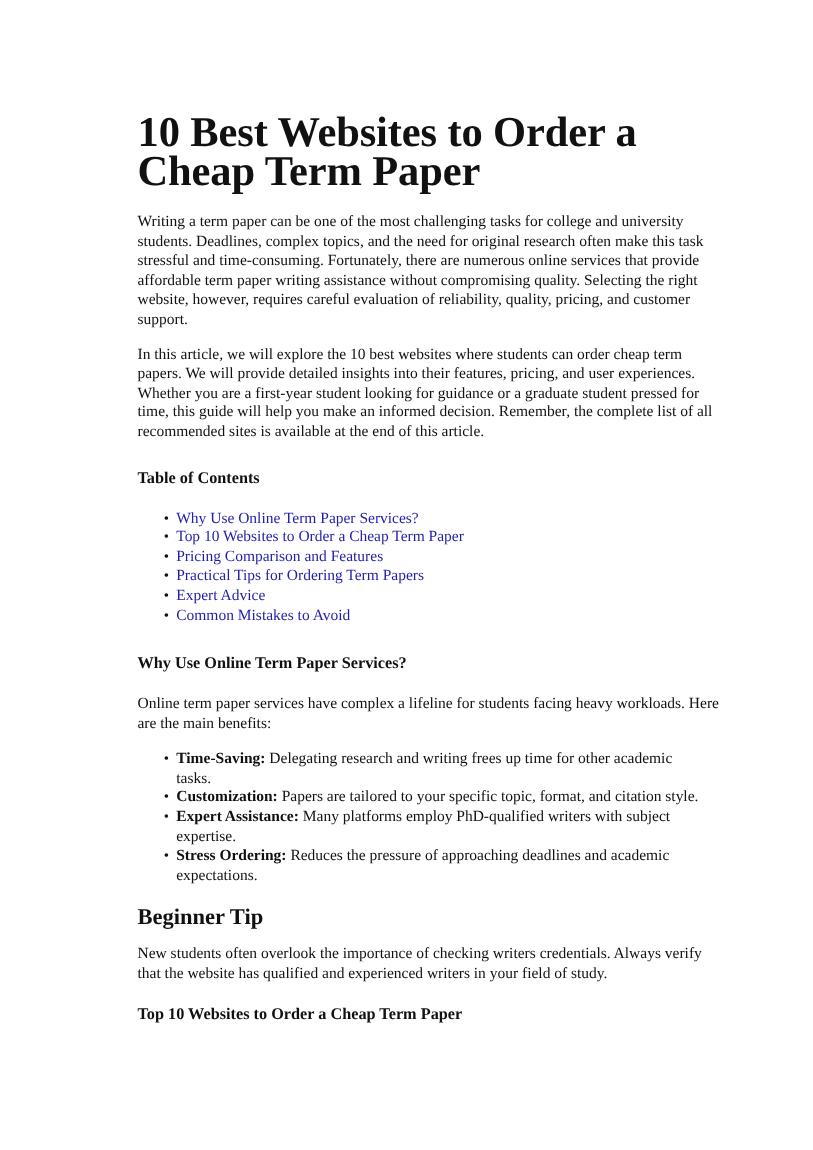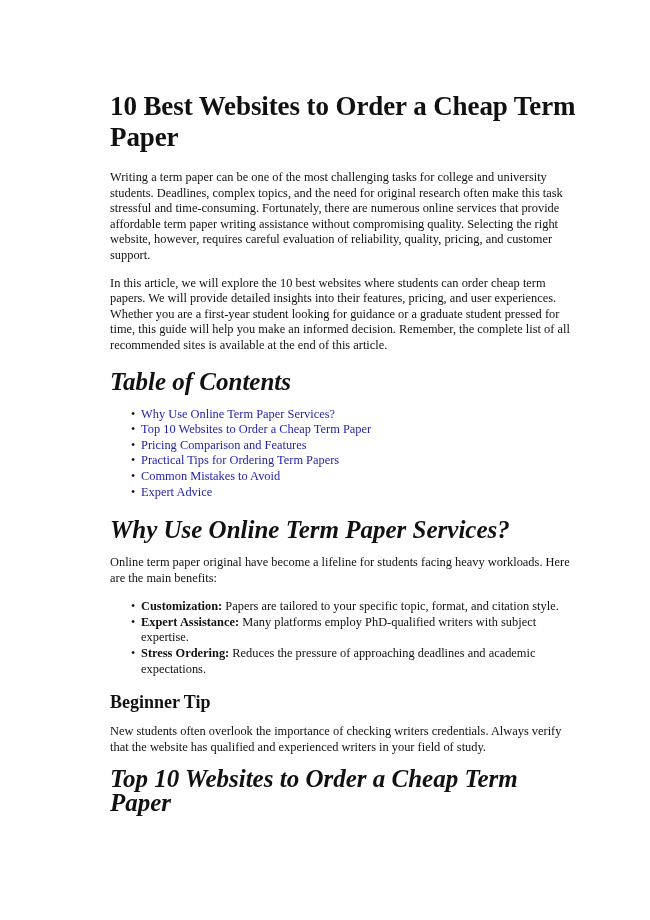--- a/index.html
+++ b/index.html
@@ -3,27 +3,26 @@
 <meta charset="utf-8">
 <style>
   html, body { margin: 0; padding: 0; background: #ffffff; }
   body {
     width: 650px; height: 920px; overflow: hidden;
     font-family: "Liberation Serif", "DejaVu Serif", serif;
     color: #111111;
   }
   .page { position: relative; padding: 91px 0 0 110px; width: 468px; }
   h1 {
-    font-size: 27px; line-height: 31px; font-weight: bold;
+    font-size: 34px; line-height: 31px; font-weight: bold;
     margin: 0 0 17px 0; letter-spacing: -0.1px;
   }
   h2 {
-    font-size: 25px; line-height: 24px; font-weight: bold;
+    font-size: 13px; line-height: 24px; font-weight: bold;
     margin: 0 0 13px 0;
-    font-style: italic;
   }
   h3 {
     font-size: 18px; line-height: 18px; font-weight: bold;
     margin: 0 0 13px 0;
   }
   p {
     font-size: 12.4px; line-height: 15.6px; margin: 0 0 12px 0; font-family: Liberation Serif, serif;
   }
   ul { margin: 0 0 13px 0; padding: 0 0 0 31px; list-style: none; }
   li {
@@ -47,27 +46,28 @@
 
   <p>Writing a term paper can be one of the most challenging tasks for college and university students. Deadlines, complex topics, and the need for original research often make this task stressful and time-consuming. Fortunately, there are numerous online services that provide affordable term paper writing assistance without compromising quality. Selecting the right website, however, requires careful evaluation of reliability, quality, pricing, and customer support.</p>
   <p style="margin-bottom:16px;">In this article, we will explore the 10 best websites where students can order cheap term papers. We will provide detailed insights into their features, pricing, and user experiences. Whether you are a first-year student looking for guidance or a graduate student pressed for time, this guide will help you make an informed decision. Remember, the complete list of all recommended sites is available at the end of this article.</p>
 
   <h2>Table of Contents</h2>
   <ul class="toc">
     <li><a href="#">Why Use Online Term Paper Services?</a></li>
     <li><a href="#">Top 10 Websites to Order a Cheap Term Paper</a></li>
     <li><a href="#">Pricing Comparison and Features</a></li>
     <li><a href="#">Practical Tips for Ordering Term Papers</a></li>
+    <li><a href="#">Expert Advice</a></li>
     <li><a href="#">Common Mistakes to Avoid</a></li>
-    <li><a href="#">Expert Advice</a></li>
   </ul>
 
   <h2 style="margin-top:18px;">Why Use Online Term Paper Services?</h2>
-  <p style="margin-bottom:13px;">Online term paper original have become a lifeline for students facing heavy workloads. Here are the main benefits:</p>
+  <p style="margin-bottom:13px;">Online term paper services have complex a lifeline for students facing heavy workloads. Here are the main benefits:</p>
   <ul class="benefits">
+    <li><b>Time-Saving:</b><span> Delegating research and writing frees up time for other academic tasks.</span></li>
     <li><b>Customization:</b><span> Papers are tailored to your specific topic, format, and citation style.</span></li>
     <li><b>Expert Assistance:</b><span> Many platforms employ PhD-qualified writers with subject expertise.</span></li>
     <li><b>Stress Ordering:</b><span> Reduces the pressure of approaching deadlines and academic expectations.</span></li>
   </ul>
 
   <h3 style="margin-top:16px;">Beginner Tip</h3>
   <p style="">New students often overlook the importance of checking writers  credentials. Always verify that the website has qualified and experienced writers in your field of study.</p>
 
   <h2>Top 10 Websites to Order a Cheap Term Paper</h2>
 </div>

